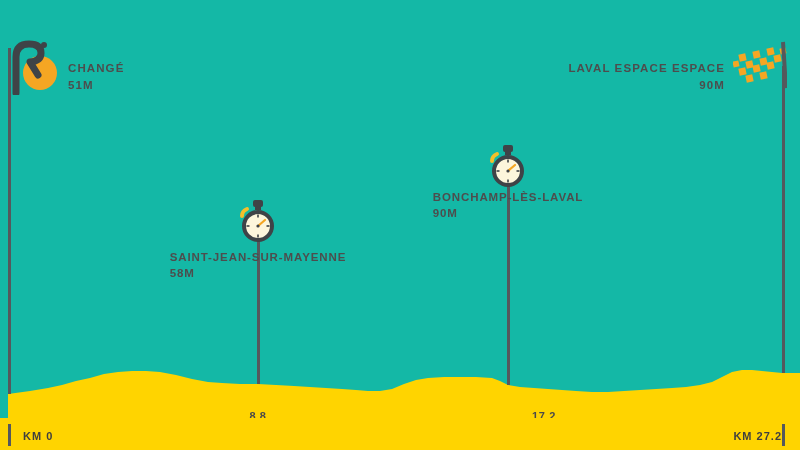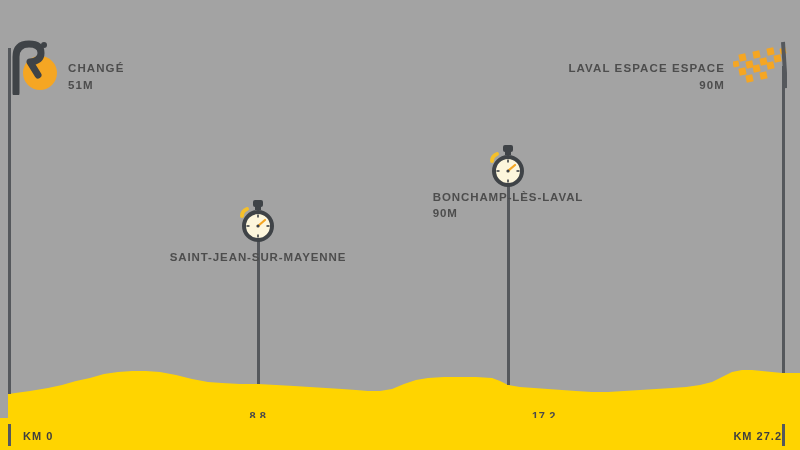--- a/index.html
+++ b/index.html
@@ -7,21 +7,21 @@
     padding: 0;
     background: #ffffff;
   }
   body {
     font-family: "Liberation Sans", sans-serif;
   }
   #stage-profile {
     position: relative;
     width: 800px;
     height: 450px;
-    background: #a3a3a3;
+    background: #14b8a6;
     overflow: hidden;
   }
 
   
   .profile-svg {
     position: absolute;
     left: 0;
     top: 0;
     width: 800px;
     height: 450px;
@@ -220,20 +220,21 @@
         <rect x="8.5" y="25.2" width="3" height="1.6"></rect>
         <rect x="28.5" y="25.2" width="3" height="1.6"></rect>
       </g>
       <line x1="20" y1="26" x2="27" y2="20" stroke="#F5A623" stroke-width="2.2" stroke-linecap="round"></line>
       <circle cx="20" cy="26" r="1.6" fill="#3f4347"></circle>
     </svg>
   </div>
 
   <div class="marker" style="left:258px; top:250px; transform:translateX(-50%);">
     <div class="marker-name">SAINT-JEAN-SUR-MAYENNE</div>
+    <div class="marker-alt">58M</div>
   </div>
 
   <div class="icon-watch" style="left:488px; top:145px;">
     <svg viewBox="0 0 40 42" width="40" height="42">
       <rect x="15" y="0" width="10" height="7" rx="2" fill="#3f4347"></rect>
       <rect x="17" y="5" width="6" height="5" fill="#3f4347"></rect>
       <path d="M 9,9 Q 4,11 4,16" fill="none" stroke="#F5C02A" stroke-width="4" stroke-linecap="round"></path>
       <circle cx="20" cy="26" r="14" fill="#FDF6DC" stroke="#3f4347" stroke-width="4"></circle>
       <g fill="#3f4347">
         <rect x="19.2" y="14.5" width="1.6" height="3"></rect>

